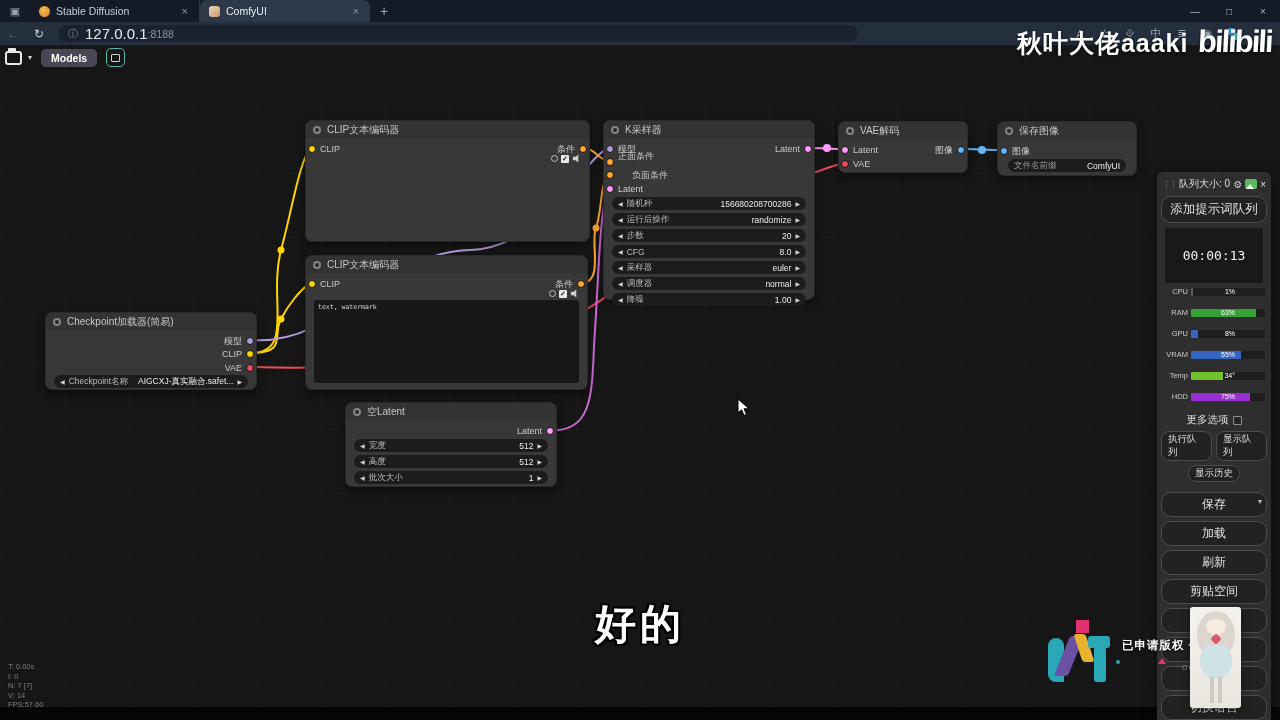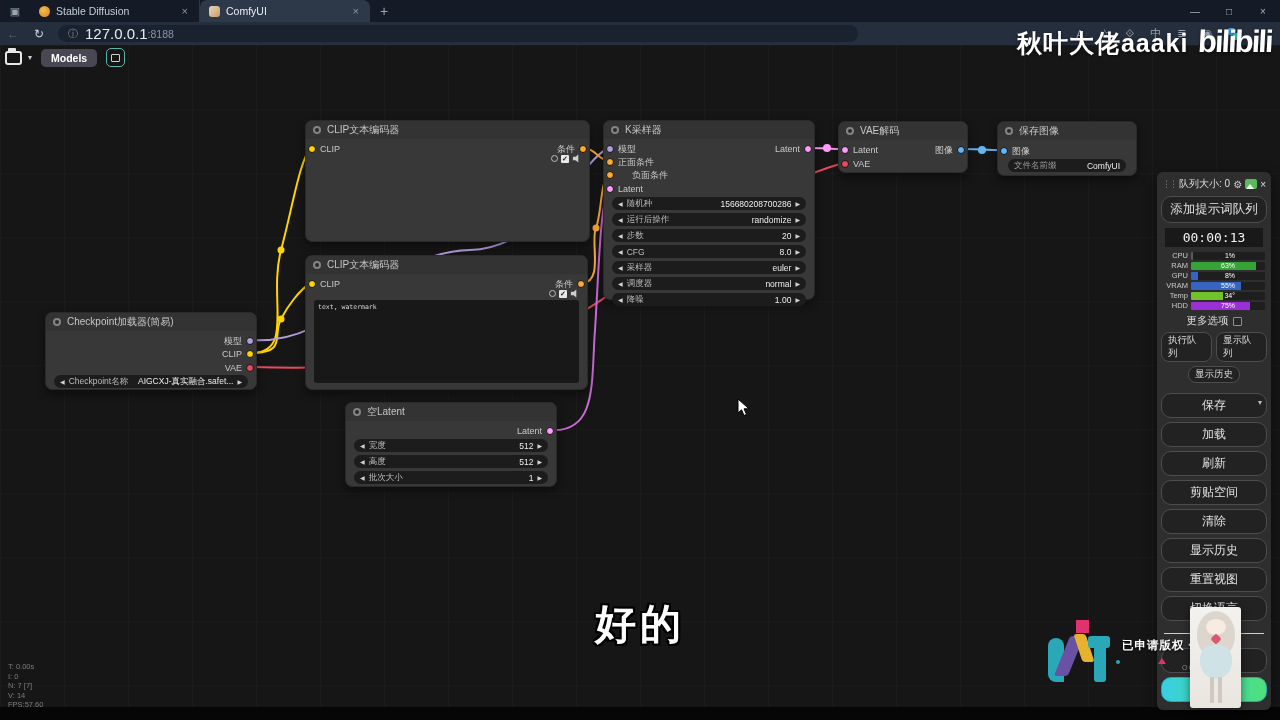--- a/index.html
+++ b/index.html
@@ -71,23 +71,23 @@
   .sidebar { position:absolute; left:1157px; top:172px; width:114px; background:rgba(47,47,47,.97); border-radius:6px; z-index:40; padding:4px 4px 8px 4px; box-shadow:0 4px 14px rgba(0,0,0,.5); }
   .sb-head { display:flex; align-items:center; gap:3px; height:16px; color:#ddd; font-size:10px; padding:0 1px; }
   .sb-drag { color:#8a8a8a; font-size:9px; letter-spacing:-2px; }
   .sb-title { flex:1; text-align:center; }
   .sb-gear { font-size:10px; color:#cfcfcf; }
   .sb-gallery { width:12px; height:10px; background:#5cb85c; border-radius:2px; position:relative; overflow:hidden; }
   .sb-gallery:before { content:""; position:absolute; bottom:0; left:1px; border-left:4px solid transparent; border-right:4px solid transparent; border-bottom:5px solid #eaffea; }
   .sb-close { color:#ddd; font-size:10px; }
   .sb-btn { display:block; width:106px; margin:4px auto 0; background:#222; border:1px solid #4d4d4d; border-radius:10px; color:#e2e2e2; text-align:center; font-size:12px; padding:3px 0; position:relative; }
   .sb-btn.big { font-size:12.5px; padding:4px 0; }
-  .sb-timer { width:98px; margin:5px auto 2px; background:#191919; border-radius:0; color:#f2f2f2; text-align:center; font-size:13px; font-family:"DejaVu Sans Mono", monospace; padding:2px 0; }
+  .sb-timer { width:98px; margin:5px auto 2px; background:#191919; border-radius:0; color:#f2f2f2; text-align:center; font-size:13px; font-family:"DejaVu Sans Mono", monospace; padding:20px 0; }
   #stats { margin:4px 2px 2px; }
-  .stat-row { display:flex; align-items:center; height:9px; margin-bottom:1px; }
+  .stat-row { display:flex; align-items:center; height:9px; margin-bottom:12px; }
   .stat-label { width:28px; text-align:right; color:#c9c9c9; font-size:7.5px; padding-right:3px; }
   .stat-track { position:relative; flex:1; height:8px; background:#1e1e1e; border-radius:1px; overflow:hidden; }
   .stat-fill { position:absolute; left:0; top:0; bottom:0; }
   .stat-val { position:absolute; right:30px; top:0; color:#fff; font-size:7px; line-height:8px; }
   .sb-more { display:flex; align-items:center; justify-content:center; gap:4px; color:#ddd; font-size:10.5px; margin-top:4px; }
   .sb-checkbox { width:9px; height:9px; border:1px solid #909090; background:#262626; border-radius:1px; }
   .sb-row2 { display:flex; gap:4px; justify-content:center; margin-top:4px; }
   .sb-sm { background:#222; border:1px solid #4d4d4d; border-radius:8px; color:#ddd; font-size:9.5px; padding:1px 6px; }
   .sb-divider { width:100px; height:1px; background:#d0d0d0; margin:12px auto 14px; }
   .sb-share { display:block; width:106px; margin:4px auto 0; border-radius:10px; text-align:center; font-size:12px; font-weight:bold; padding:3px 0; background:linear-gradient(90deg,#38cfe2,#4fe07a); color:#0d3238; border:1px solid #2aa7b8; }
@@ -264,21 +264,21 @@
   </div>
 
   <div class="node" style="left:603px;top:120px;width:212px;height:180px">
     <div class="ntitle">
       <span class="tdot"></span>
       <span>K采样器</span>
     </div>
     <span class="port" style="left:2px;top:24px;background:#b39ddb"></span>
     <span class="plabel" style="left:14px;top:22px">模型</span>
     <span class="port" style="left:2px;top:37px;background:#ffa931"></span>
-    <span class="plabel" style="left:14px;top:35px">正面条件</span>
+    <span class="plabel" style="left:14px;top:29px">正面条件</span>
     <span class="port" style="left:2px;top:50px;background:#ffa931"></span>
     <span class="plabel" style="left:28px;top:48px">负面条件</span>
     <span class="port" style="left:2px;top:64px;background:#ff9cf9"></span>
     <span class="plabel" style="left:14px;top:62px">Latent</span>
     <span class="plabel pr" style="right:14px;top:22px">Latent</span>
     <span class="port" style="right:2px;top:24px;background:#ff9cf9"></span>
     <div class="widget" style="left:8px;right:8px;top:76px">
       <span class="wl">◀</span>
         <span>随机种</span>
       <span class="wv">156680208700286</span>

